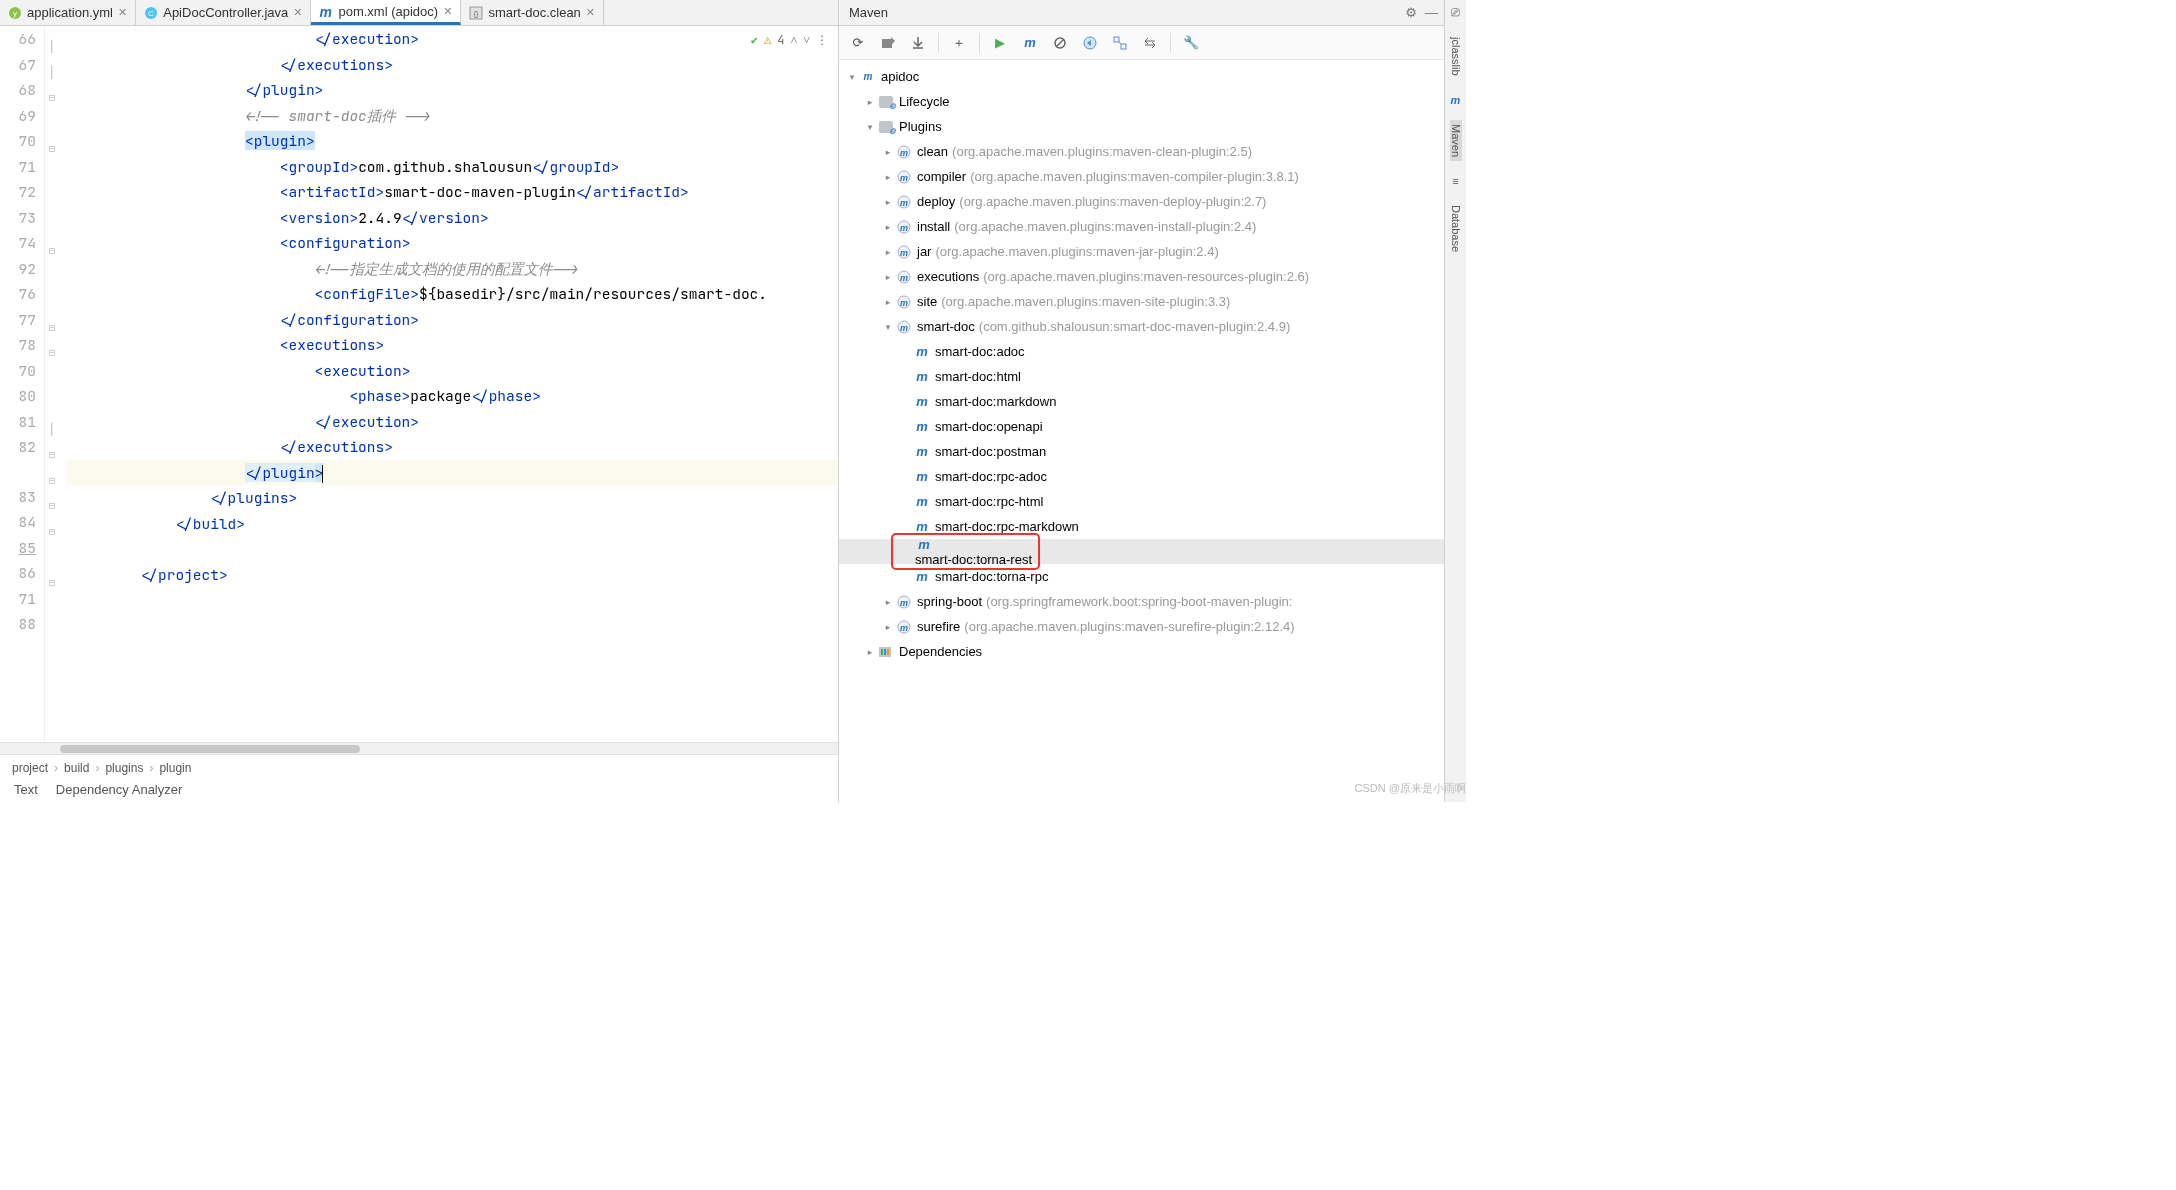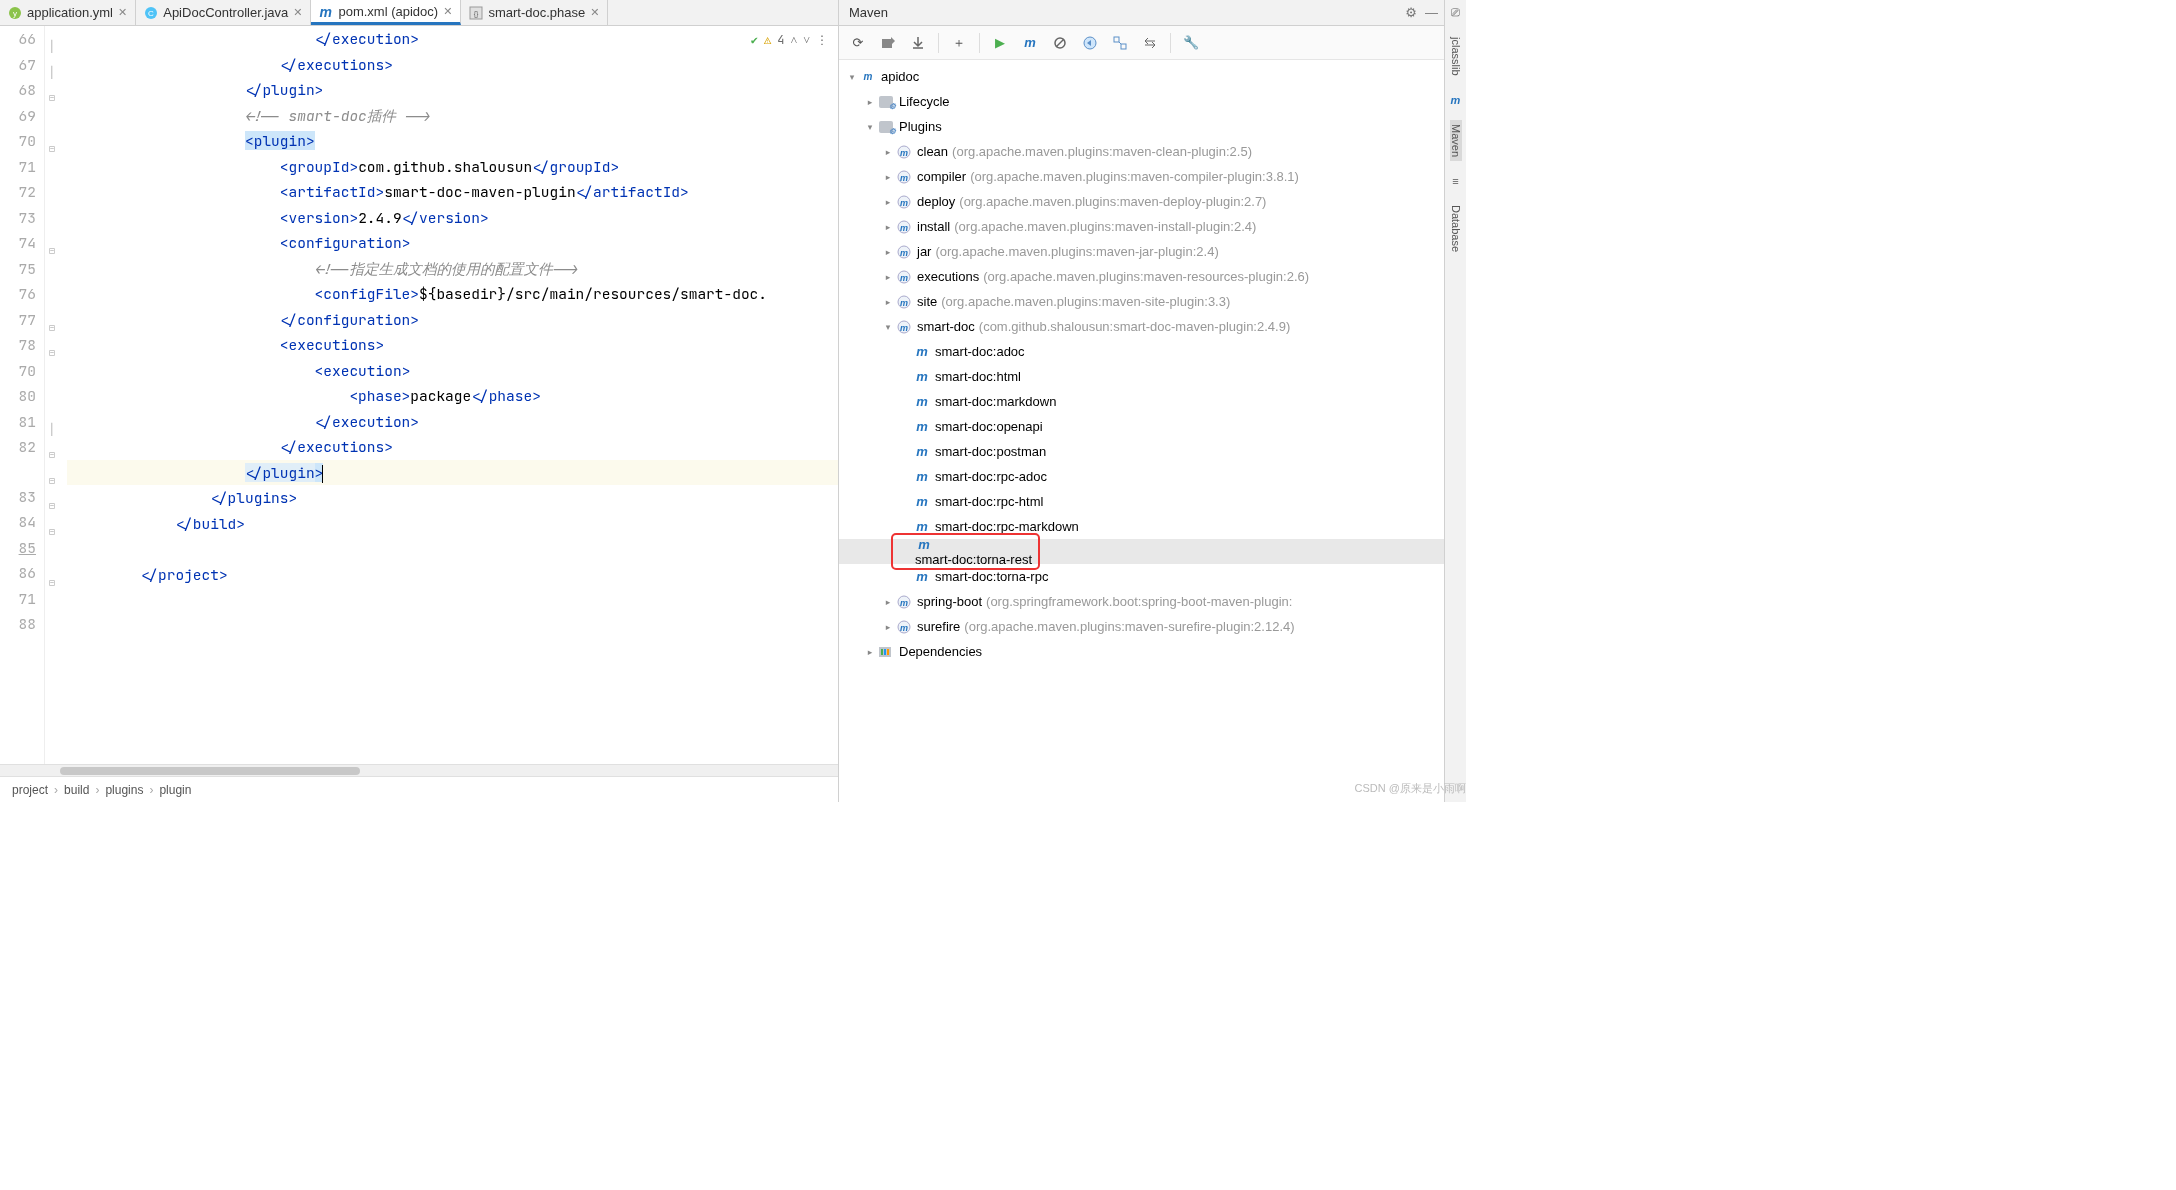--- a/index.html
+++ b/index.html
@@ -105,21 +105,21 @@
           <span>pom.xml (apidoc)</span>
           <span class="close">✕</span>
         </div>
         <div class="tab">
           <span class="tab-icon">
             <svg width="14" height="14">
               <rect x="1" y="1" width="12" height="12" fill="#e0e0e0" stroke="#999"></rect>
               <text x="7" y="10" font-size="7" text-anchor="middle" fill="#666">{}</text>
             </svg>
           </span>
-          <span>smart-doc.phase</span>
+          <span>smart-doc.clean</span>
           <span class="close">✕</span>
         </div>
       </div>
     <div class="editor-wrap">
       <div class="ed-status">
         <span class="chk">✔</span>
         <span style="color:#d8a200">⚠</span>
         <span>4</span>
         <span style="cursor:pointer">˄</span>
         <span style="cursor:pointer">˅</span>
@@ -128,21 +128,21 @@
       <div class="gutter" id="gutter">
           <div style="height: 25.5px;">66</div>
           <div style="height: 25.5px;">67</div>
           <div style="height: 25.5px;">68</div>
           <div style="height: 25.5px;">69</div>
           <div style="height: 25.5px;">70</div>
           <div style="height: 25.5px;">71</div>
           <div style="height: 25.5px;">72</div>
           <div style="height: 25.5px;">73</div>
           <div style="height: 25.5px;">74</div>
-          <div style="height: 25.5px;">75</div>
+          <div style="height: 25.5px;">92</div>
           <div style="height: 25.5px;">76</div>
           <div style="height: 25.5px;">77</div>
           <div style="height: 25.5px;">78</div>
           <div style="height: 25.5px;">70</div>
           <div style="height: 25.5px;">80</div>
           <div style="height: 25.5px;">81</div>
           <div style="height: 25.5px;">82</div>
           <div style="height: 25.5px; margin-top: 24px;">83</div>
           <div style="height: 25.5px;">84</div>
           <div style="height: 25.5px; text-decoration: underline;">85</div>
@@ -182,20 +182,24 @@
       </div>
     <div class="crumbs" id="crumbs">
         <span>project</span>
         <span class="sep">›</span>
         <span>build</span>
         <span class="sep">›</span>
         <span>plugins</span>
         <span class="sep">›</span>
         <span>plugin</span>
       </div>
+    <div class="bottom-tabs" id="btabs">
+        <span>Text</span>
+        <span>Dependency Analyzer</span>
+      </div>
   </div>
 
   <div class="right">
     <div class="rhead">
       <span>Maven</span>
       <span class="ctrl">
         <span style="cursor:pointer">⚙</span>
         <span style="cursor:pointer">—</span>
       </span>
     </div>

